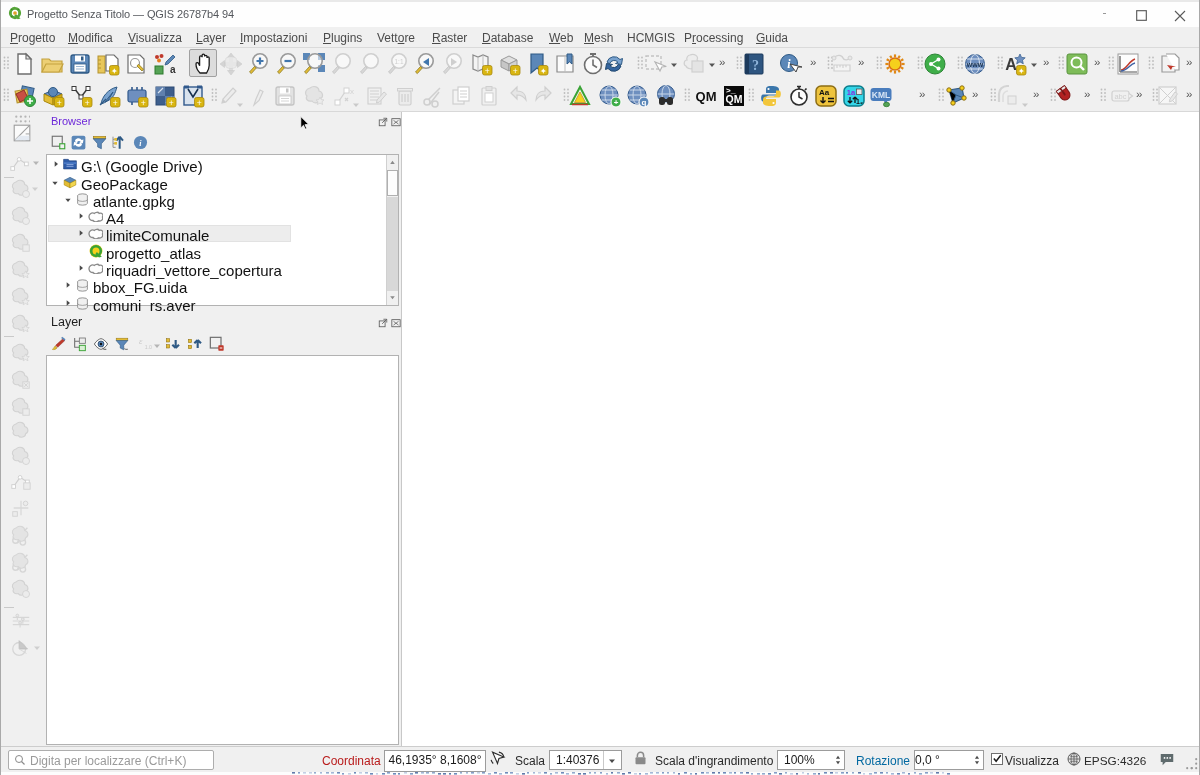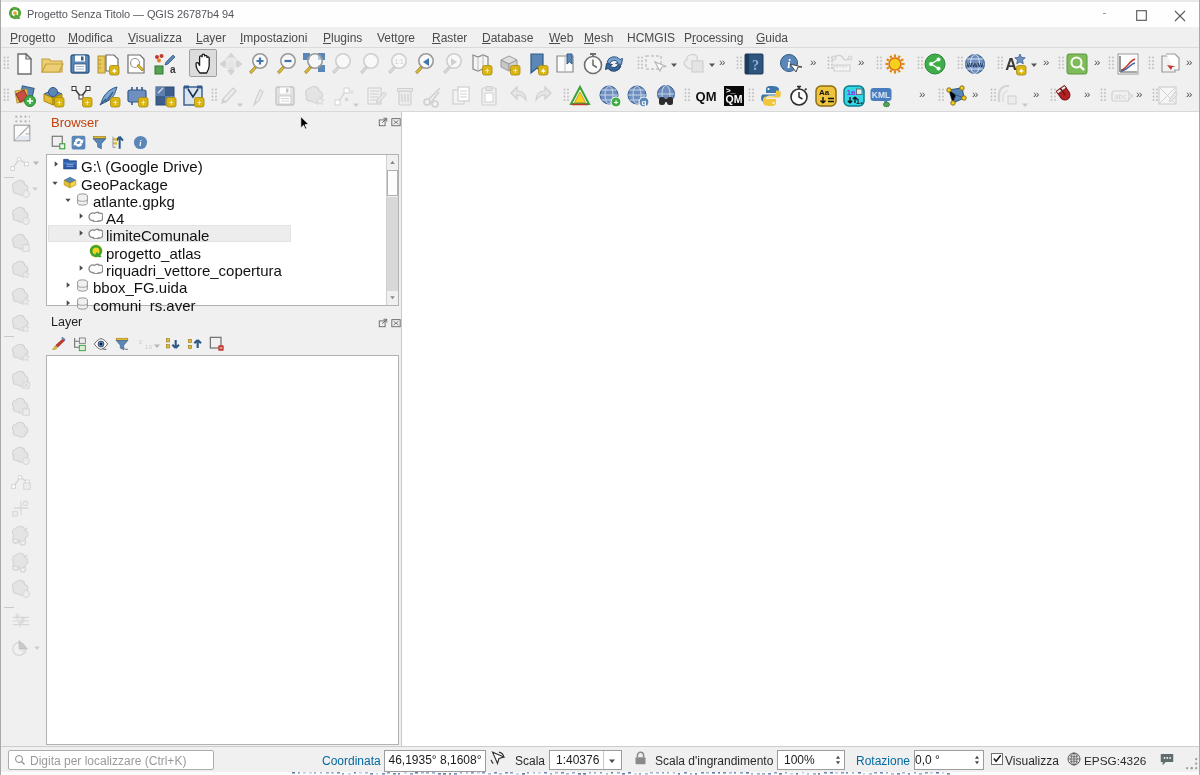--- a/index.html
+++ b/index.html
@@ -797,21 +797,21 @@
   </svg>
 <svg class="abs" style="left:10px;top:637px" width="22" height="22" viewBox="0 0 24 24">
     <circle cx="10" cy="13" r="7" fill="none" stroke="#d6d6d6" stroke-width="1.4"></circle>
     <path d="M10 13 L10 4 L19 13 z" fill="#c9c9c9" stroke="#bdbdbd"></path>
     <path d="M10 13 l8 5" stroke="#d6d6d6"></path>
   </svg>
 <svg class="abs" style="left:33px;top:645px" width="8" height="6" viewBox="0 0 8 6">
     <path d="M1 1.5 l3 3.5 3 -3.5 z" fill="#cfcfcf"></path>
   </svg>
 <div class="abs" style="left:45px;top:112px;width:356px;height:199px;background:#f0f0f0"></div>
-<span class="abs" style="left:51px;top:115px;font-size:13px;color:#c2410c">Browser</span>
+<span class="abs" style="left:51px;top:115px;font-size:11px;color:#6d28d9">Browser</span>
 <svg class="abs" style="left:378px;top:117px" width="10" height="10" viewBox="0 0 24 24">
     <rect x="3" y="7" width="14" height="14" fill="none" stroke="#5a5a5a" stroke-width="2"></rect>
     <path d="M10 14 L21 3 M13 3 h8 v8" stroke="#5a5a5a" stroke-width="2" fill="none"></path>
   </svg>
 <svg class="abs" style="left:391px;top:117px" width="10" height="10" viewBox="0 0 24 24">
     <rect x="2" y="4" width="20" height="17" fill="none" stroke="#5a5a5a" stroke-width="2"></rect>
     <path d="M6 8 l12 9 M18 8 l-12 9" stroke="#5a5a5a" stroke-width="1.8"></path>
   </svg>
 <svg class="abs" style="left:51px;top:135px" width="15" height="15" viewBox="0 0 24 24">
     <rect x="2" y="2" width="16" height="16" fill="none" stroke="#6f6f6f" stroke-width="1.8"></rect>
@@ -976,21 +976,21 @@
 <svg class="abs" style="left:299px;top:113px" width="13" height="19" viewBox="0 0 24 24">
     <path d="M3 1 L3 20 L7.5 15.5 L10.5 22 L13 21 L10 14.5 L16 14 Z" fill="#000" stroke="#fff" stroke-width="1.2" transform="scale(1.1)"></path>
   </svg>
 <div class="abs" style="left:0;top:746px;width:1200px;height:26px;background:#f0f0f0;border-top:1px solid #cdcdcd"></div>
 <div class="inbox" style="left:8px;top:750px;width:206px;height:20px;border-radius:2px;border-color:#adadad"></div>
 <svg class="abs" style="left:14px;top:754px" width="12" height="12" viewBox="0 0 24 24">
     <circle cx="10" cy="10" r="7" fill="none" stroke="#8a8a8a" stroke-width="2"></circle>
     <path d="M15 15 l6 6" stroke="#8a8a8a" stroke-width="2.4"></path>
   </svg>
 <span class="abs" style="left:30px;top:754px;font-size:12px;color:#9a9a9a">Digita per localizzare (Ctrl+K)</span>
-<span class="abs" style="left:322px;top:754px;font-size:12px;color:#0369a1">Coordinata</span>
+<span class="abs" style="left:322px;top:754px;font-size:12px;color:#b91c1c">Coordinata</span>
 <div class="inbox" style="left:384px;top:750px;width:102px;height:22px;text-align:center;line-height:18px">46,1935° 8,1608°</div>
 <svg class="abs" style="left:489px;top:750px" width="17" height="17" viewBox="0 0 24 24">
     <path d="M5 3 l7 16 2 -7 7 -2 z" fill="#fff" stroke="#2c2c2c" stroke-width="1.6"></path>
     <path d="M14 3 a9 9 0 0 1 7 7 M3 14 a9 9 0 0 0 3 5" fill="none" stroke="#2c2c2c" stroke-width="1.6"></path>
   </svg>
 <span class="abs" style="left:515px;top:754px;font-size:12px;color:#2a2a2a">Scala</span>
 <div class="inbox" style="left:549px;top:750px;width:73px;height:20px;padding-left:6px;line-height:18px">1:40376</div>
 <div class="abs" style="left:603px;top:751px;width:1px;height:18px;background:#c9c9c9"></div>
 <svg class="abs" style="left:608px;top:758px" width="8" height="6" viewBox="0 0 8 6">
     <path d="M1 1.5 l3 3.5 3 -3.5 z" fill="#4a4a4a"></path>

